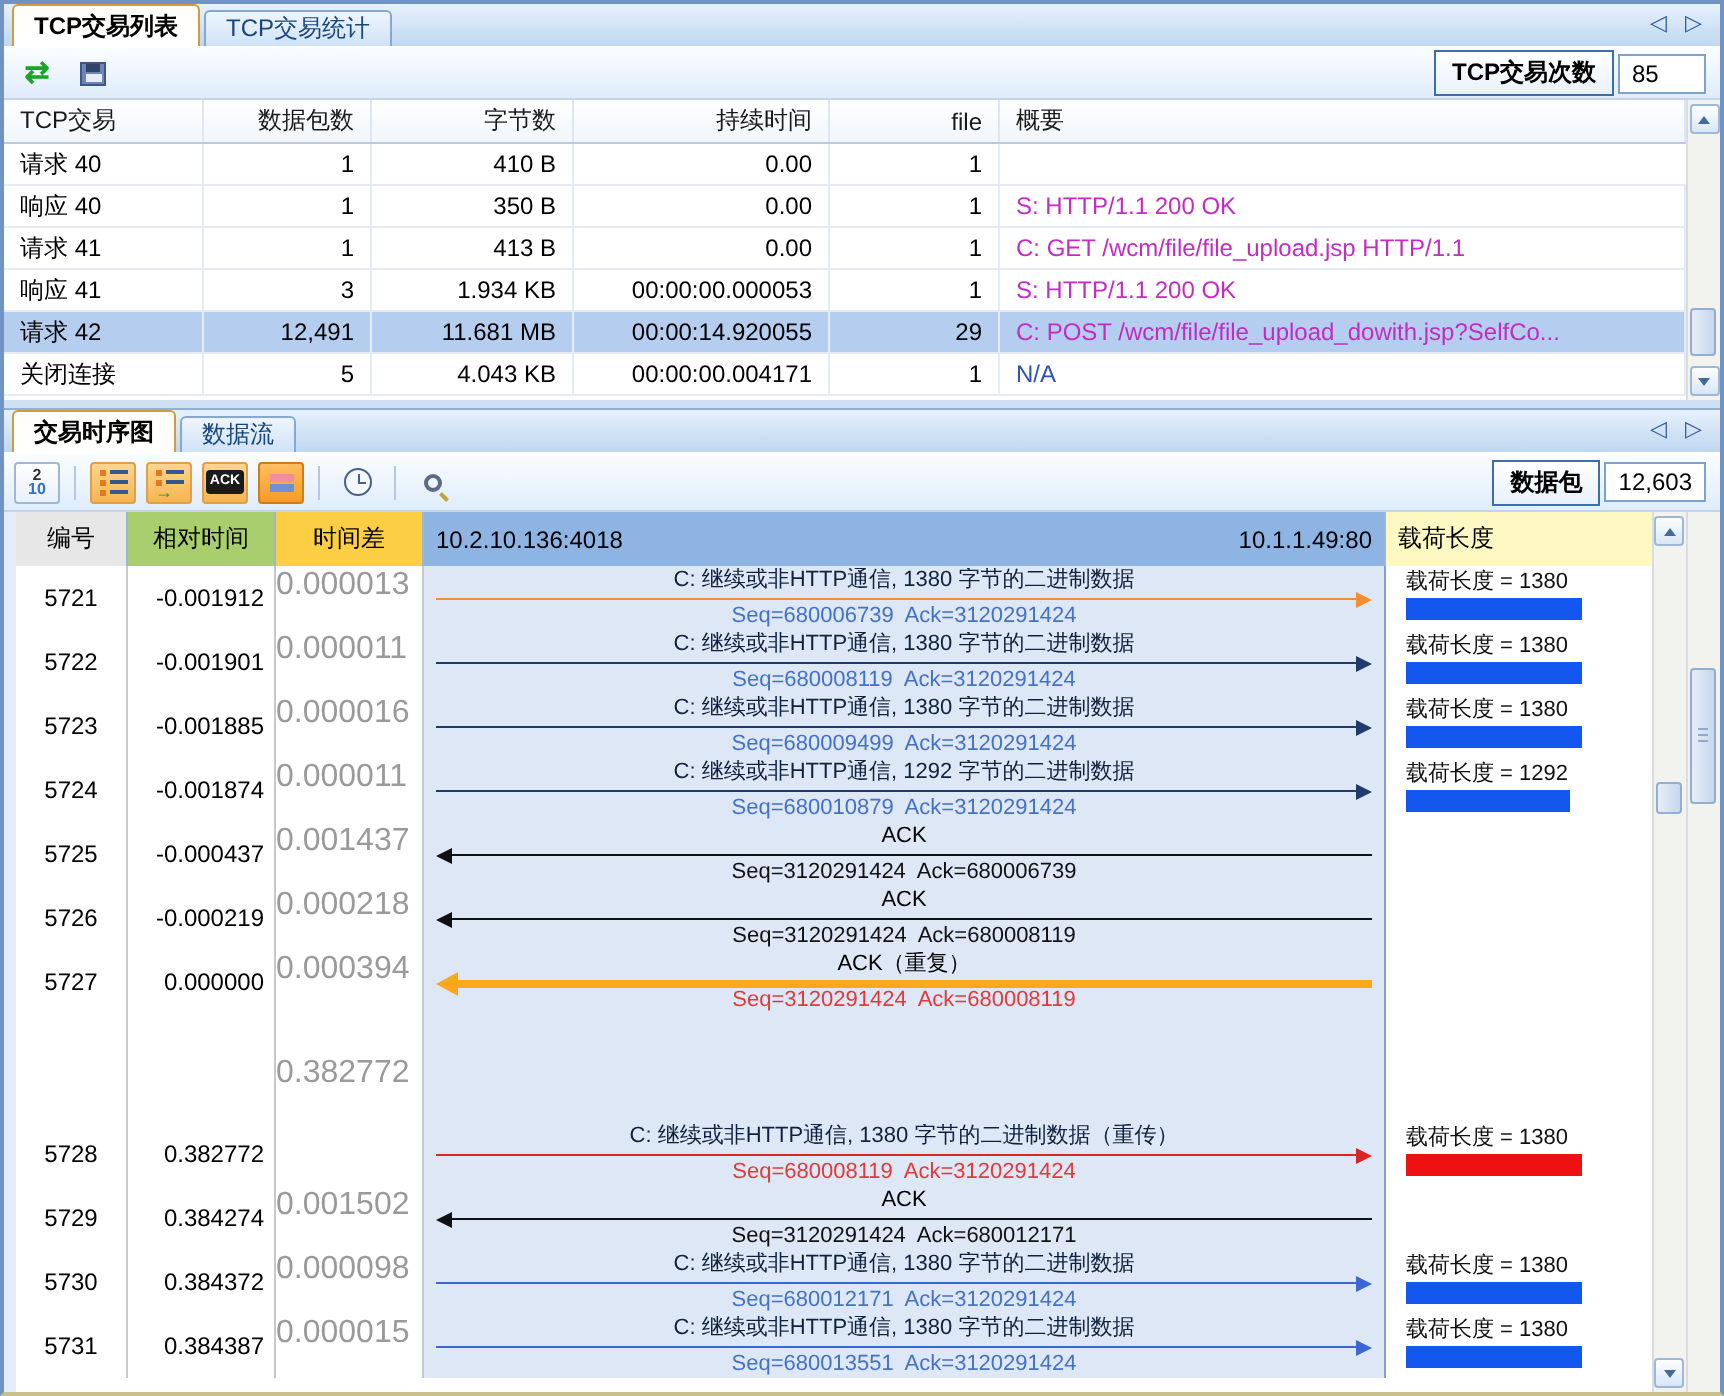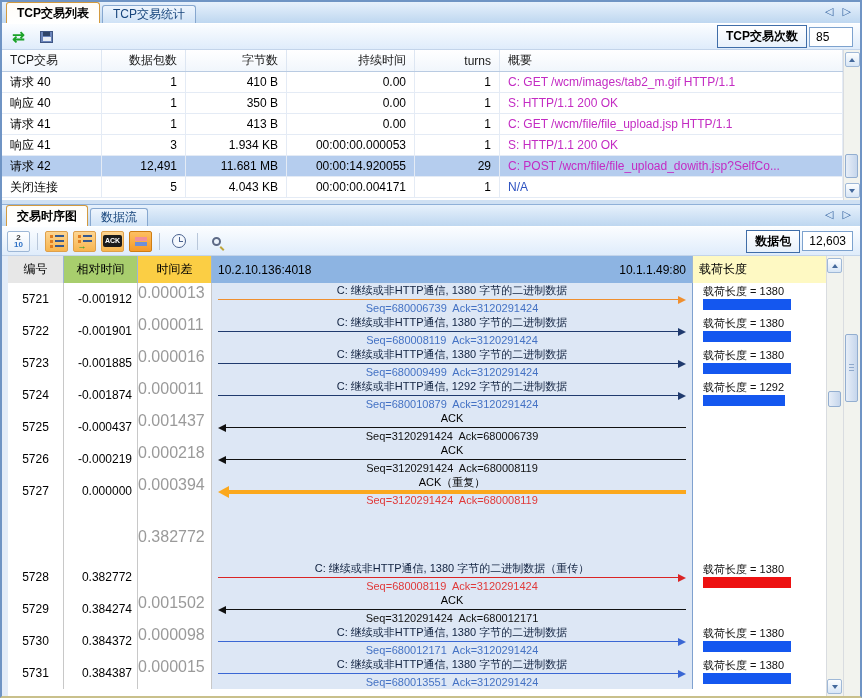--- a/index.html
+++ b/index.html
@@ -164,32 +164,31 @@
         <span class="cvalue">85</span>
       </div>
     </div>
 
     <div class="tablewrap">
       <div class="thead">
         <div class="hc w-name">TCP交易</div>
         <div class="hc w-pk al-r">数据包数</div>
         <div class="hc w-by al-r">字节数</div>
         <div class="hc w-du al-r">持续时间</div>
-        <div class="hc w-tu al-r">turns</div>
+        <div class="hc w-tu al-r">file</div>
         <div class="hc w-sum">概要</div>
       </div>
       <div class="tbody">
 
       <div class="trow">
             <div class="c w-name">请求 40</div>
             <div class="c w-pk al-r">1</div>
             <div class="c w-by al-r">410  B</div>
             <div class="c w-du al-r">0.00</div>
             <div class="c w-tu al-r">1</div>
-            <div class="c w-sum" style="color: rgb(195, 43, 195);">C: GET /wcm/images/tab2_m.gif HTTP/1.1</div>
           </div>
           <div class="trow">
             <div class="c w-name">响应 40</div>
             <div class="c w-pk al-r">1</div>
             <div class="c w-by al-r">350  B</div>
             <div class="c w-du al-r">0.00</div>
             <div class="c w-tu al-r">1</div>
             <div class="c w-sum" style="color: rgb(195, 43, 195);">S: HTTP/1.1 200 OK</div>
           </div>
           <div class="trow">

